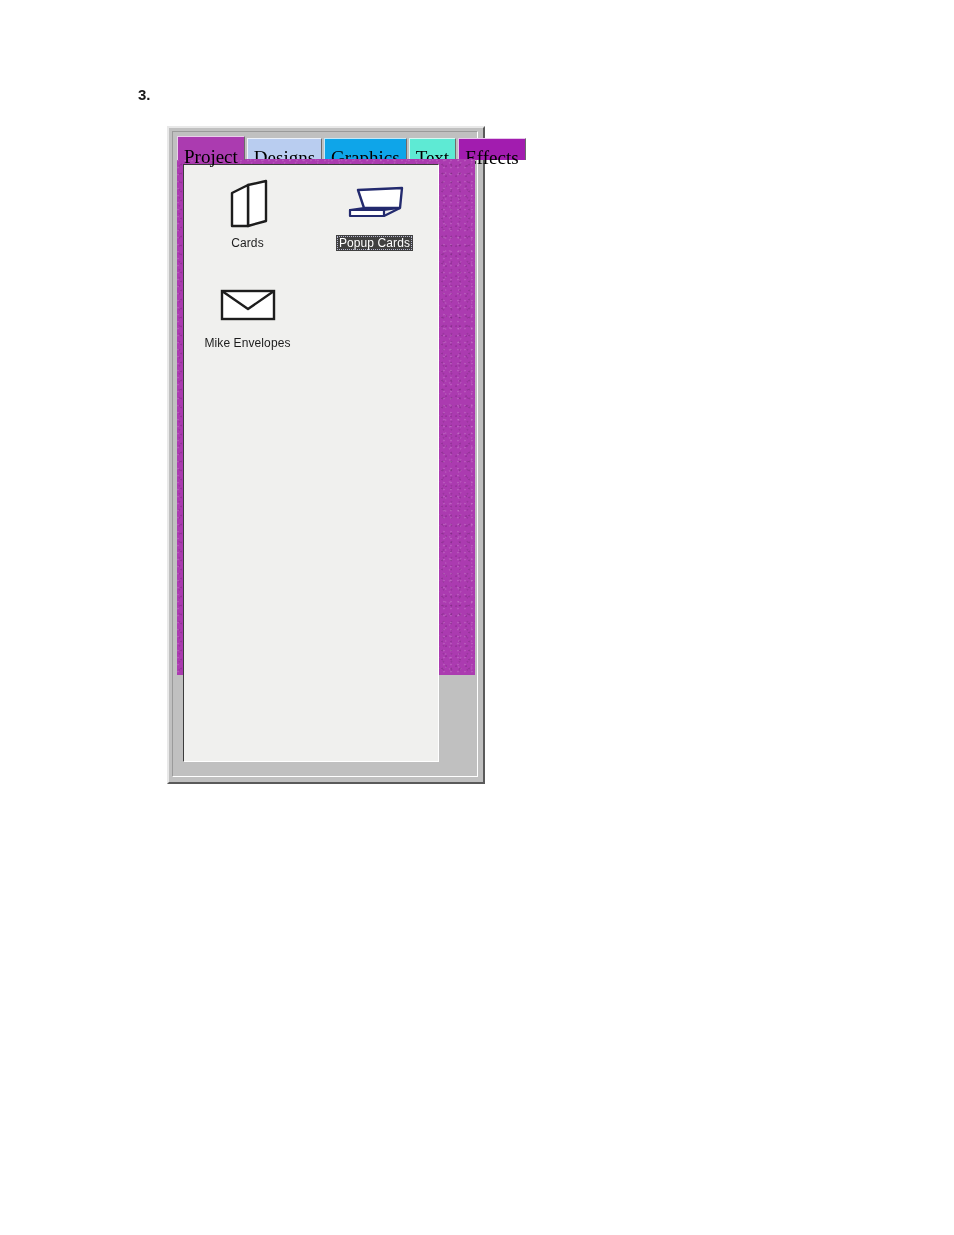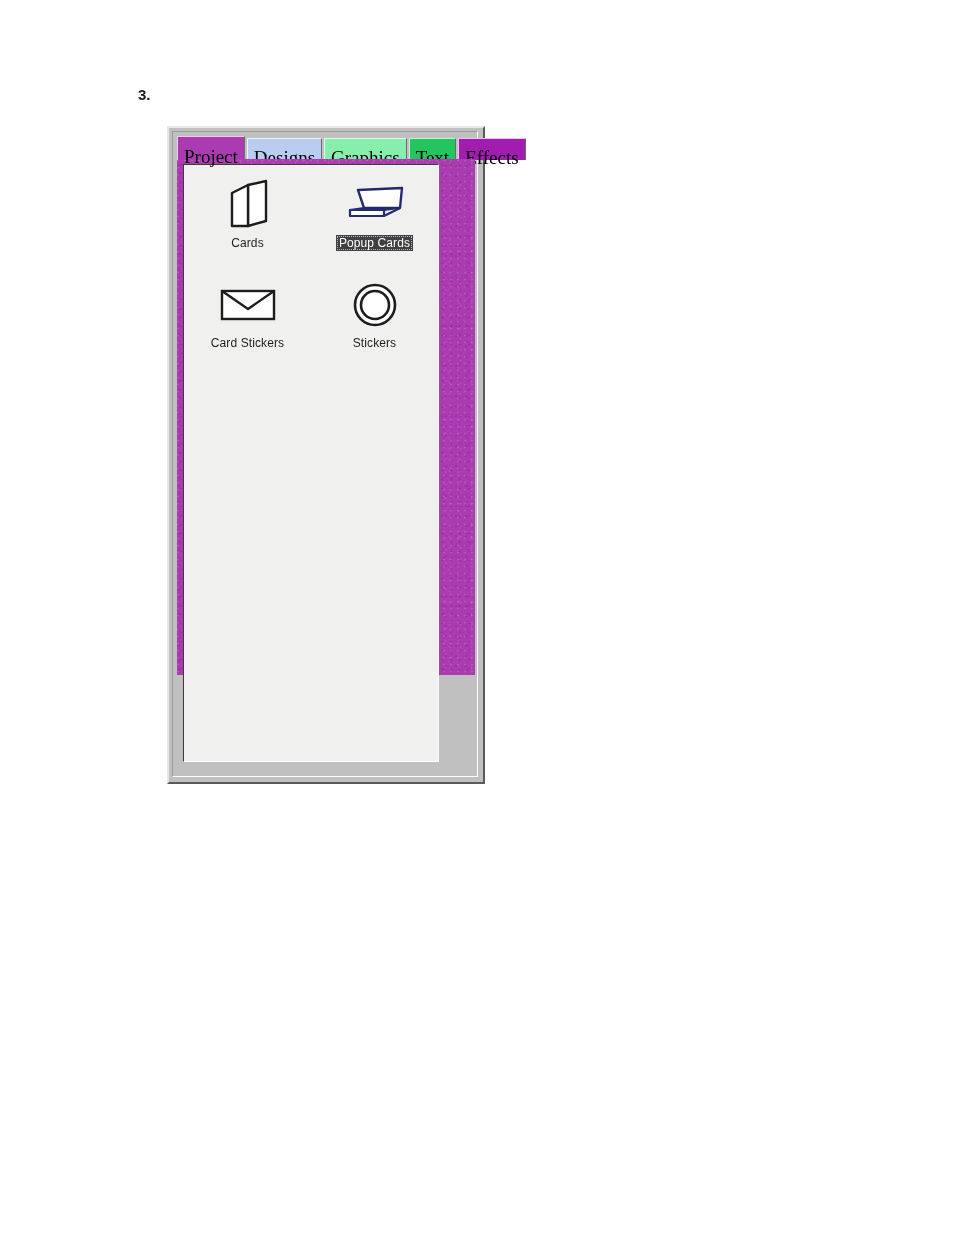--- a/index.html
+++ b/index.html
@@ -169,22 +169,22 @@
 <body>
 
 <div id="list-marker">3.</div>
 
 <div id="app-window">
   <div id="window-inner">
 
     <div id="tab-strip">
         <div class="tab active" style="background: rgb(171, 59, 176); color: rgb(0, 0, 0);"><span>Project</span></div>
         <div class="tab" style="background: rgb(185, 205, 240); color: rgb(0, 0, 0);"><span>Designs</span></div>
-        <div class="tab" style="background: #86efac; color: rgb(0, 0, 0);"><span>Graphics</span></div>
-        <div class="tab" style="background: #22c55e; color: rgb(0, 0, 0); text-align: right;"><span>Text</span></div>
+        <div class="tab" style="background: #0ea5e9; color: rgb(0, 0, 0);"><span>Graphics</span></div>
+        <div class="tab" style="background: #5eead4; color: rgb(0, 0, 0); text-align: right;"><span>Text</span></div>
         <div class="tab" style="background: #a21caf; color: rgb(0, 0, 0);"><span>Effects</span></div>
       </div>
 
     <div id="panel-body">
 
       <div id="icon-panel">
         <div id="icon-grid">
             <div class="icon-cell">
               <div class="icon-art">
                 <svg width="44" height="52" viewBox="0 0 44 52">
@@ -205,29 +205,20 @@
               </div>
               <div class="icon-label selected">Popup Cards</div>
             </div>
             <div class="icon-cell">
               <div class="icon-art">
                 <svg width="58" height="40" viewBox="0 0 58 40">
                   <rect x="3" y="6" width="52" height="28" fill="#ffffff" stroke="#1d1d1d" stroke-width="2.4"></rect>
                   <path d="M3 6 L29 24 L55 6" fill="none" stroke="#1d1d1d" stroke-width="2.4" stroke-linejoin="round"></path>
                 </svg>
               </div>
-              <div class="icon-label">Card Stickers</div>
-            </div>
-            <div class="icon-cell">
-              <div class="icon-art">
-                <svg width="46" height="46" viewBox="0 0 46 46">
-                  <circle cx="23" cy="23" r="20" fill="#ffffff" stroke="#1d1d1d" stroke-width="2.6"></circle>
-                  <circle cx="23" cy="23" r="14" fill="#ffffff" stroke="#1d1d1d" stroke-width="2.6"></circle>
-                </svg>
-              </div>
-              <div class="icon-label">Stickers</div>
+              <div class="icon-label">Mike Envelopes</div>
             </div>
           </div>
       </div>
 
     </div>
   </div>
 </div>
 
 </body></html>

